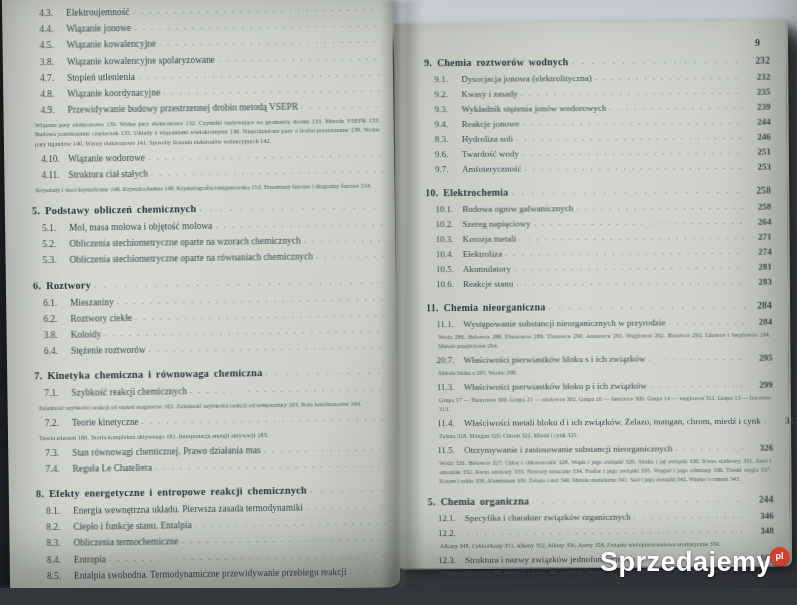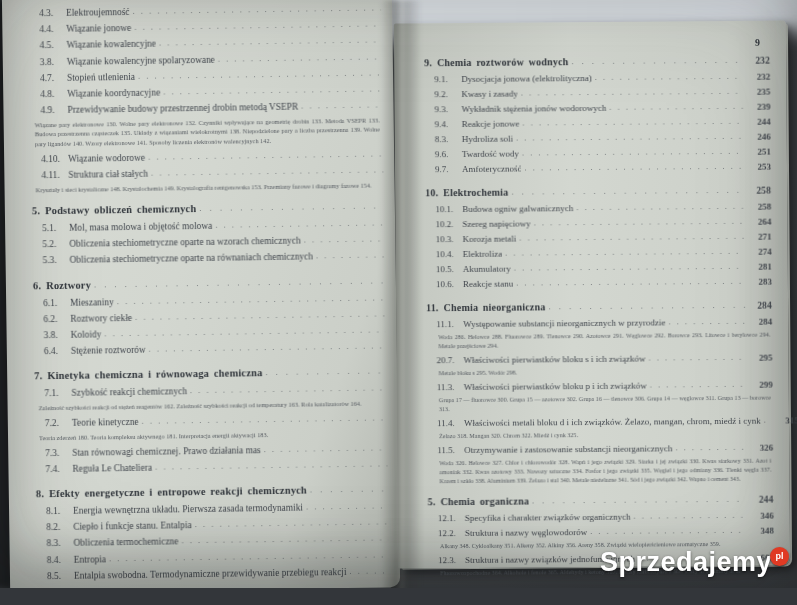--- a/index.html
+++ b/index.html
@@ -387,21 +387,20 @@
           <span class="pg">244</span>
         </div>
         <div class="row sub">
           <span class="num">12.1.</span>
           <span class="lab">Specyfika i charakter związków organicznych</span>
           <span class="dots">. . . . . . . . . . . . . . . . . . . . . . . . . . . . . . . . . . . . . . . . . . . . . . . . . . . . . . . . . . . . . . . . . . . . . . . . . . . . . . . . . . . . . . . . . . </span>
           <span class="pg">346</span>
         </div>
         <div class="row sub">
           <span class="num">12.2.</span>
-          <span class="lab">Struktura i nazwy węglowodorów</span>
           <span class="dots">. . . . . . . . . . . . . . . . . . . . . . . . . . . . . . . . . . . . . . . . . . . . . . . . . . . . . . . . . . . . . . . . . . . . . . . . . . . . . . . . . . . . . . . . . . </span>
           <span class="pg">348</span>
         </div>
         <div class="row fine">Alkany 348. Cykloalkany 351. Alkeny 352. Alkiny 356. Areny 358. Związki wielopierścieniowe aromatyczne 359.</div>
         <div class="row sub">
           <span class="num">12.3.</span>
           <span class="lab">Struktura i nazwy związków jednofunkcyjnych</span>
           <span class="dots">. . . . . . . . . . . . . . . . . . . . . . . . . . . . . . . . . . . . . . . . . . . . . . . . . . . . . . . . . . . . . . . . . . . . . . . . . . . . . . . . . . . . . . . . . . </span>
           <span class="pg">606</span>
         </div>

